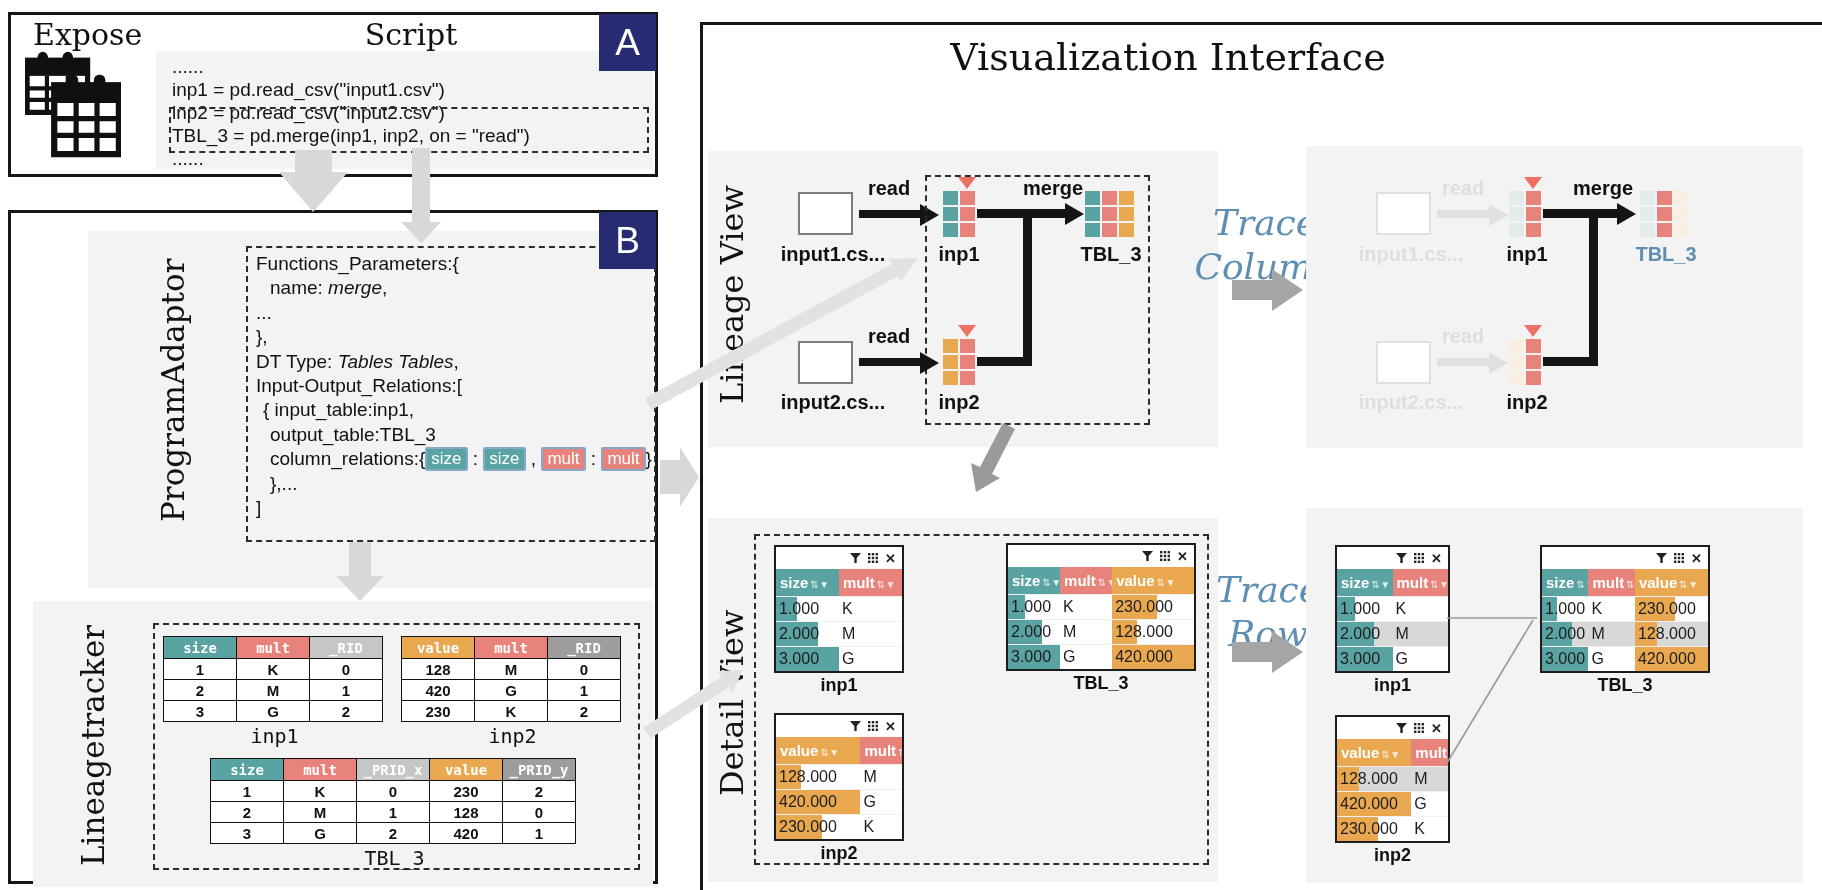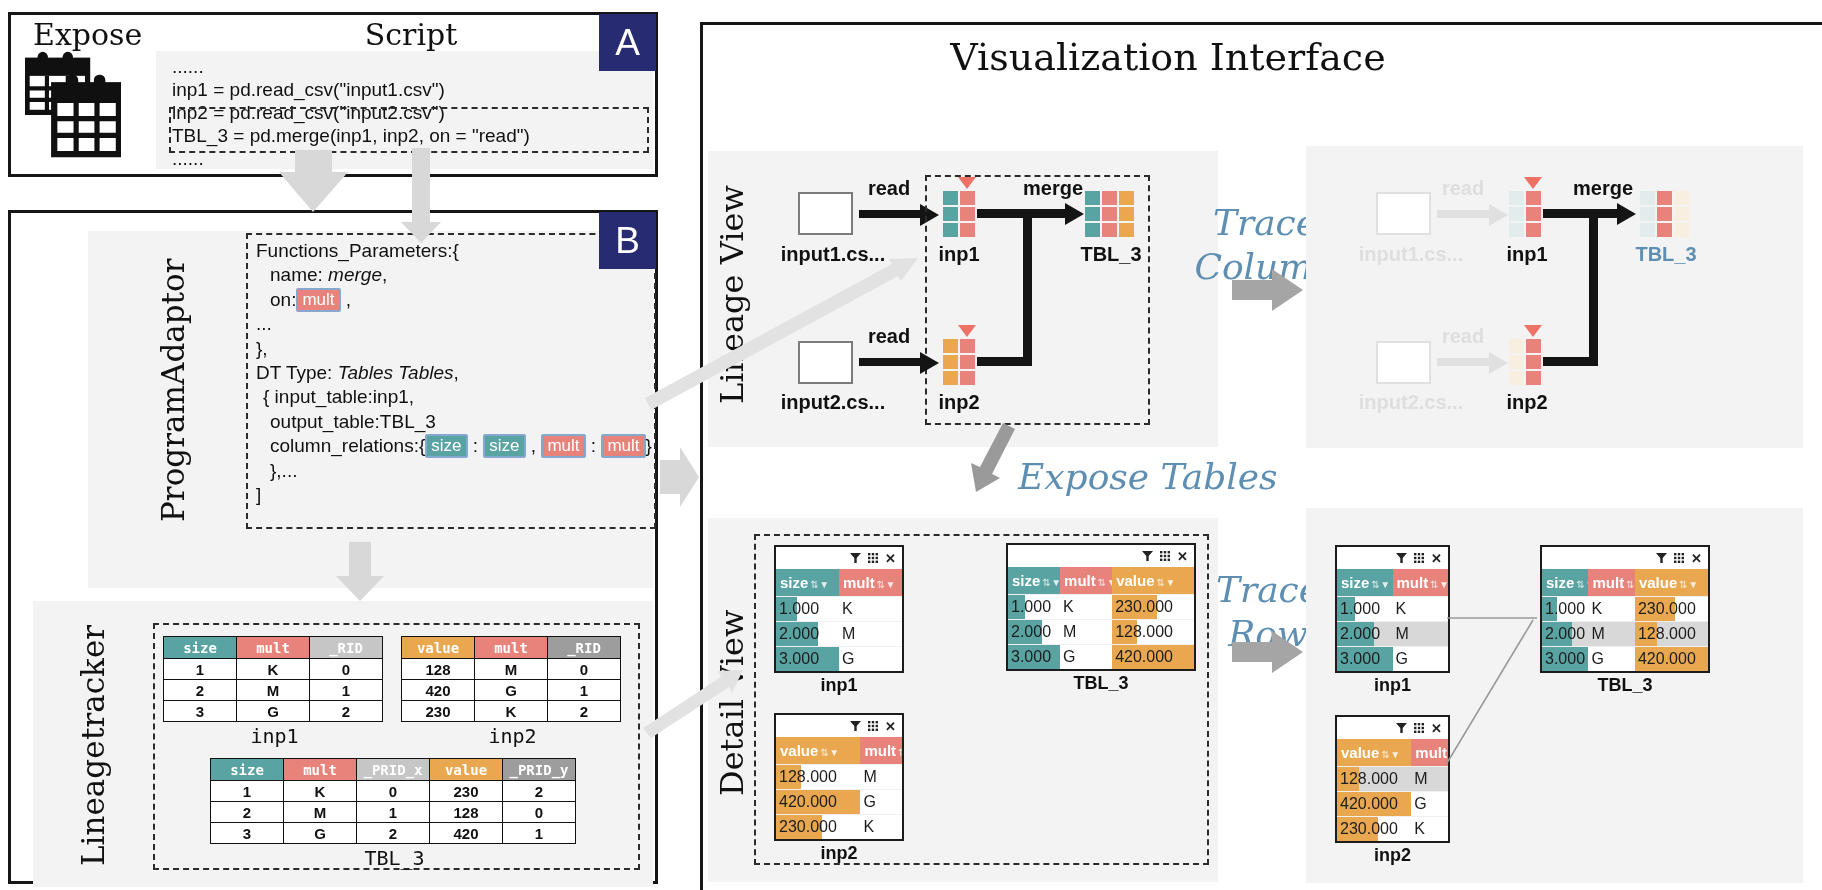--- a/index.html
+++ b/index.html
@@ -123,28 +123,28 @@
     <div class="badge">A</div>
   </div>
 
   <div class="panel" style="left:8px;top:210px;width:650px;height:674px">
     <div class="graybg" style="left:77px;top:18px;width:565px;height:357px"></div>
     <div class="vlabel" style="left:116px;top:80px;width:92px;height:195px">
       <span>Program</span>
         <br>
       <span>Adaptor</span>
     </div>
-    <div class="dashed" style="left:235px;top:20px;width:410px;height:296px">
+    <div class="dashed" style="left:235px;top:33px;width:410px;height:296px">
       <div style="position:absolute;left:8px;top:4px">
         <div class="jline">Functions_Parameters:{</div>
         <div class="jline" style="padding-left:14px"><span>name: </span><span class="jit">merge</span><span>,</span></div>
-        <div class="jline" style="padding-left:14px"><span>on:</span><span class="chip red">mult</span><span> ,</span></div>
         <div class="jline">...</div>
         <div class="jline">},</div>
         <div class="jline"><span>DT Type: </span><span class="jit">Tables Tables</span><span>,</span></div>
+        <div class="jline">Input-Output_Relations:[</div>
         <div class="jline" style="padding-left:7px">{ input_table:inp1,</div>
         <div class="jline" style="padding-left:14px">output_table:TBL_3</div>
         <div class="jline" style="padding-left:14px">
           <span>column_relations:{</span><span class="chip teal">size</span><span> : </span><span class="chip teal">size</span><span> , </span><span class="chip red">mult</span><span> : </span><span class="chip red">mult</span><span>}</span>
         </div>
         <div class="jline" style="padding-left:14px">},...</div>
         <div class="jline">]</div>
       </div>
     </div>
 
@@ -365,21 +365,20 @@
           <div class="gc orange-f"></div>
           <div class="gc red"></div>
           <div class="gc orange-f"></div>
           <div class="gc red"></div>
           <div class="gc orange-f"></div>
           <div class="gc red"></div>
         </div>
       </div>
     <div class="nlabel" style="left:784px;top:366px;width:80px">inp2</div>
 
-    <div class="trace" style="left:315px;top:430px;width:270px;text-align:left">Expose Tables</div>
 
     <div class="graybg" style="left:5px;top:493px;width:510px;height:364px"></div>
     <div class="vlabel" style="left:6px;top:568px;width:46px;height:220px;font-size:32px">Detail View</div>
     <div class="dashed" style="left:51px;top:509px;width:455px;height:331px"></div>
 
     <div class="wwrap" style="left:71px;top:520px;width:130px">
       <div class="widget">
         <div class="wtoolbar">
           <svg width="11" height="11" viewBox="0 0 11 11">
               <path d="M0 0h11L6.7 5v5H4.3V5Z" fill="#222"></path>

